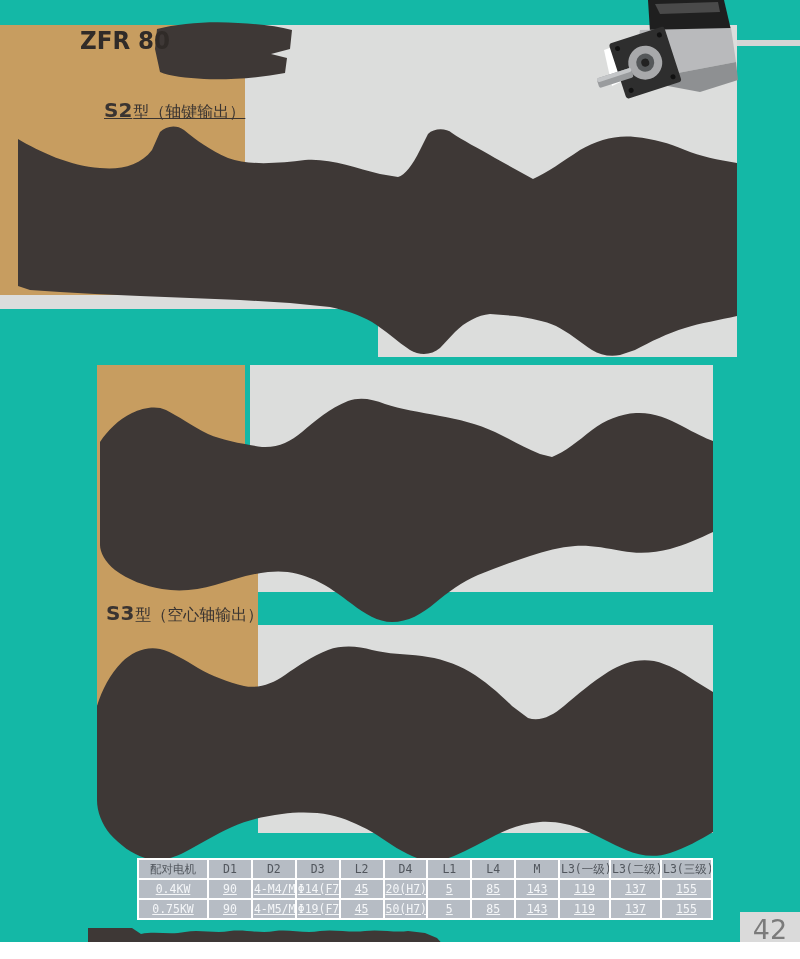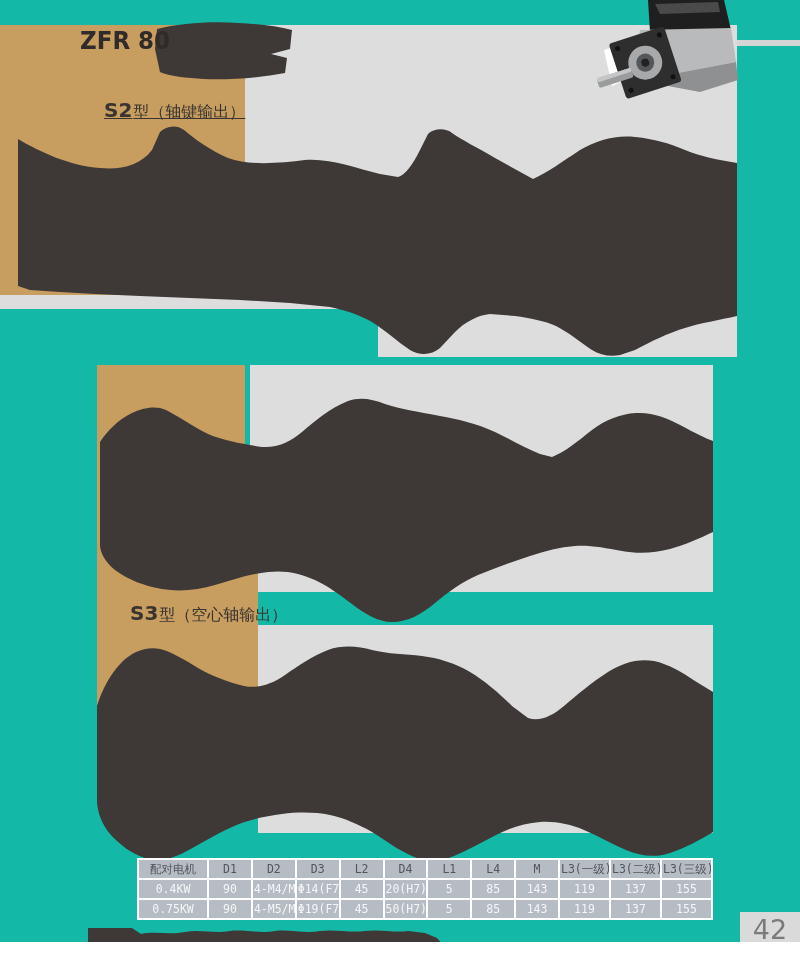--- a/index.html
+++ b/index.html
@@ -17,32 +17,32 @@
   .sec-label{
     color:#3a3431;font-size:16px;white-space:nowrap;
     font-family:"DejaVu Serif","DejaVu Sans",serif;
   }
   .sec-label .code{
     font-family:"DejaVu Sans",sans-serif;font-weight:800;font-size:20px;
     margin-right:1px;
   }
   #label-s2{left:104px;top:98px;text-decoration:underline;}
   #label-s1{left:106px;top:369px;}
-  #label-s3{left:106px;top:601px;margin-left:24px;}
+  #label-s3{left:106px;top:601px;}
   #spec-table{
     left:137px;top:858px;width:576px;border-collapse:collapse;table-layout:fixed;
     font-family:"DejaVu Sans Mono","DejaVu Sans",monospace;font-size:11.5px;
   }
   #spec-table th,#spec-table td{
     background:#b6bcc4;border:2px solid #ffffff;height:18px;
     text-align:center;vertical-align:middle;padding:0 1px;overflow:hidden;
     font-weight:normal;white-space:nowrap;margin-top:36px;
   }
   #spec-table th{color:#51565d;}
-  #spec-table td{color:#f4f6f8;}
+  #spec-table td{color:#f4f6f8;text-decoration:underline;}
   #spec-table th:first-child,#spec-table td:first-child{width:66px;}
   #spec-table th:nth-child(n+10),#spec-table td:nth-child(n+10){width:47px;}
   #page-number-box{
     left:740px;top:912px;width:60px;height:47px;background:#dadada;
     display:flex;align-items:flex-end;justify-content:center;
   }
   #page-number{
     font-size:27px;color:#7b7b7b;line-height:1;padding-bottom:16px;
     font-family:"DejaVu Sans",sans-serif;
   }

